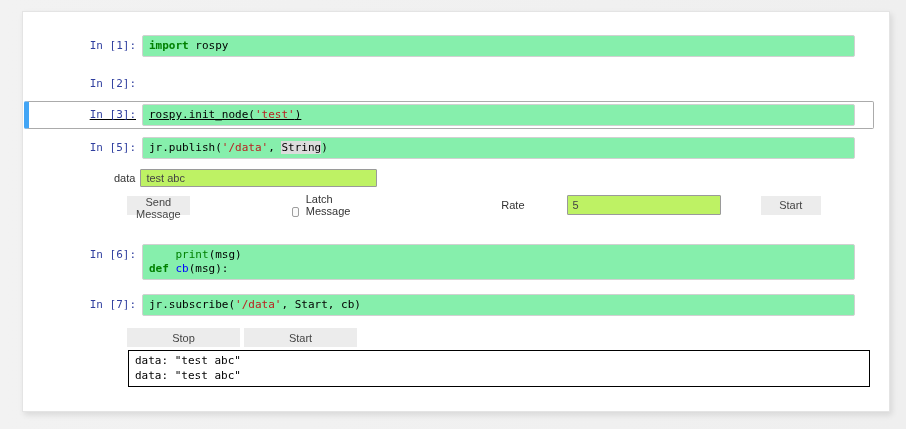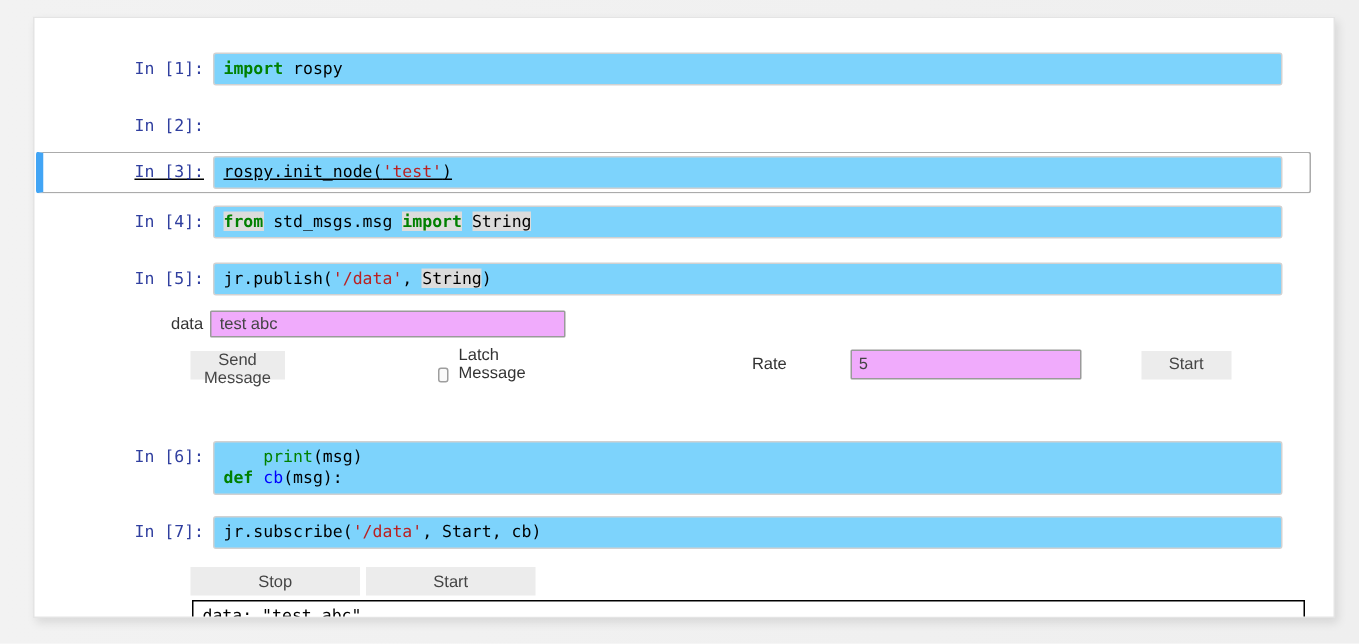--- a/index.html
+++ b/index.html
@@ -42,21 +42,21 @@
     flex:0 0 95px;
     text-align:right;
     padding:4px 6px 0 0;
     font-family:"DejaVu Sans Mono", monospace;
     font-size:11px;
     color:#303f9f;
     white-space:pre;
   }
   .input-area {
     flex:1;
-    background:#7dd3fc;
+    background:#86efac;
     border:1px solid #d1d1d1;
     border-radius:2px;
     padding:3px 6px;
     font-family:"DejaVu Sans Mono", monospace;
     font-size:11px;
     color:#000;
   }
   .code-line { line-height:14px; white-space:pre; }
   .tok-pl  { color:#000000; }
   .tok-kw  { color:#008000; font-weight:bold; }
@@ -70,29 +70,29 @@
     display:flex; align-items:center;
     margin:7px 0 0 91px;
   }
   .w-label {
     font-size:11px; color:#333;
     margin-right:5px;
   }
   .text-input {
     height:18px; width:237px;
     border:1px solid #9a9a9a;
-    background:#f0abfc;
+    background:#bef264;
     font-family:"Liberation Sans", sans-serif;
     font-size:11px; color:#444;
     padding:0 5px;
     border-radius:1px;
   }
   .pub-controls-row {
     display:flex; align-items:center;
-    margin:6px 0 12px 104px;
+    margin:6px 0 0 104px;
     width:694px;
     gap:36px;
   }
   .w-btn {
     height:19px;
     background:#ececec;
     border:0;
     font-family:"Liberation Sans", sans-serif;
     font-size:11px; color:#454545;
     cursor:pointer;
@@ -147,26 +147,20 @@
       <div class="prompt">In [2]:</div>
     </div>
 
     <div class="cell selected mb7">
       <div class="prompt">In [3]:</div>
       <div class="input-area">
           <div class="code-line"><span class="tok-pl">rospy.init_node(</span><span class="tok-str">'test'</span><span class="tok-pl">)</span></div>
         </div>
     </div>
 
-    <div class="cell">
-      <div class="prompt">In [4]:</div>
-      <div class="input-area">
-          <div class="code-line"><span class="tok-kw hl">from</span><span class="tok-pl"> std_msgs.msg </span><span class="tok-kw hl">import</span><span class="tok-pl"> </span><span class="tok-pl hl">String</span></div>
-        </div>
-    </div>
 
     <div class="cell mb0">
       <div class="prompt">In [5]:</div>
       <div class="input-area">
           <div class="code-line"><span class="tok-pl">jr.publish(</span><span class="tok-str">'/data'</span><span class="tok-pl">, </span><span class="tok-pl hl">String</span><span class="tok-pl">)</span></div>
         </div>
     </div>
 
     <div class="widget-area">
       <div class="pub-data-row">

